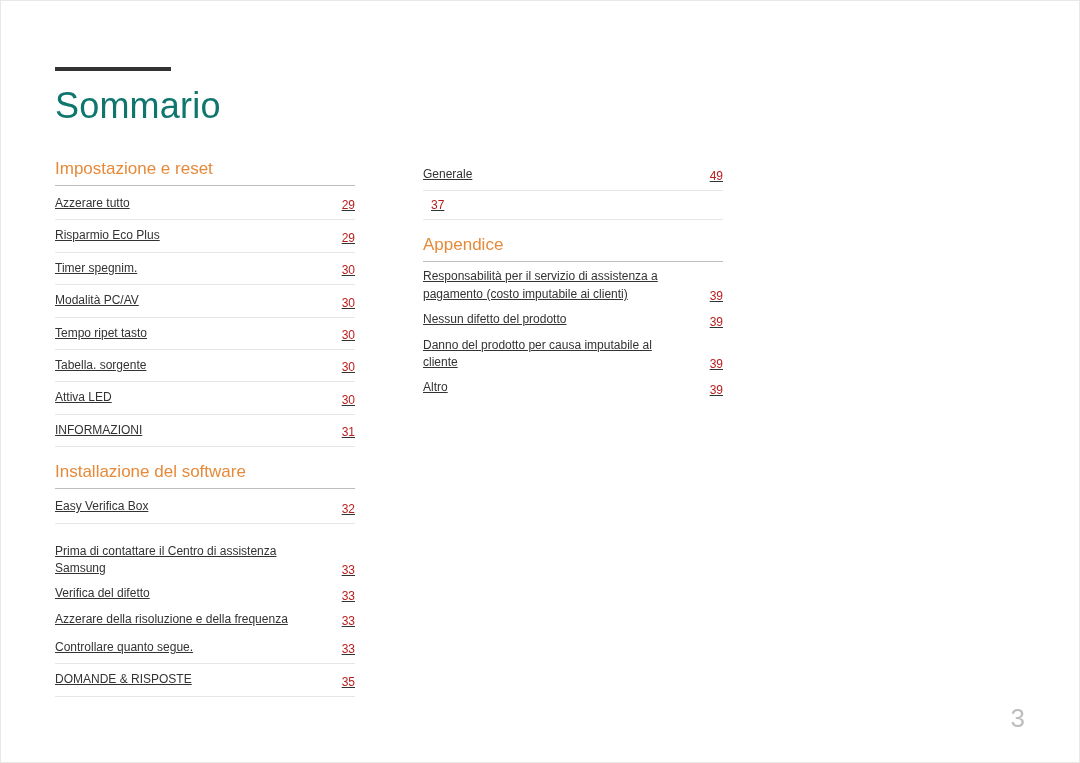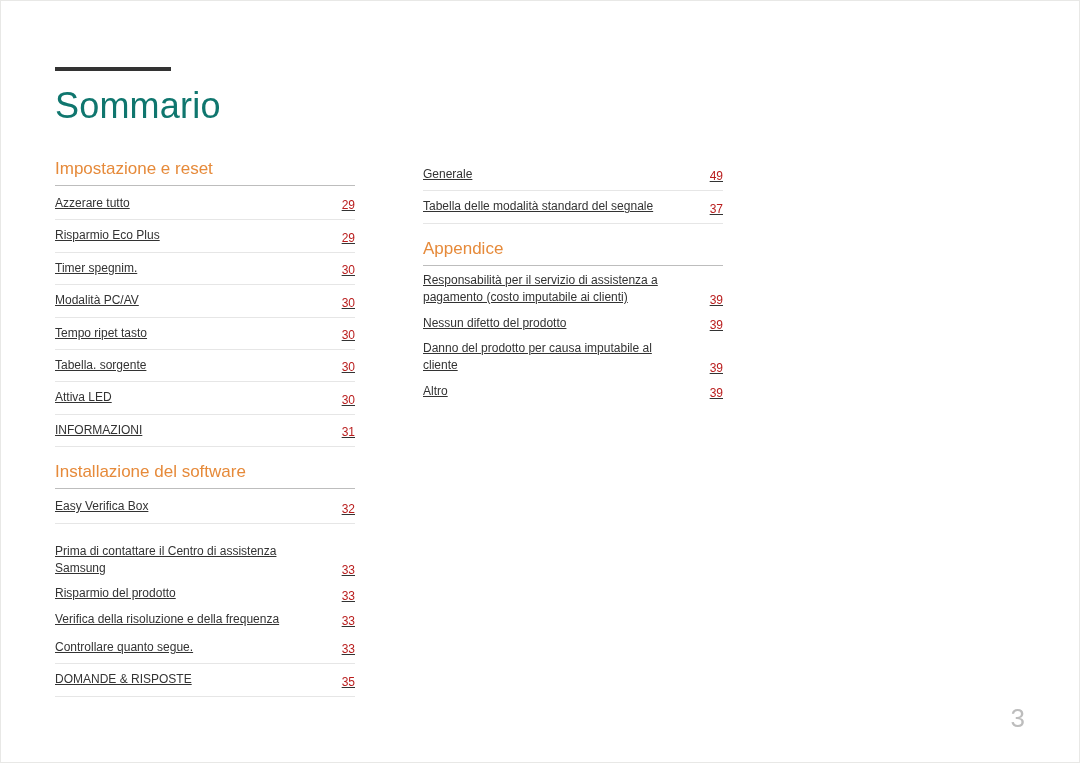--- a/index.html
+++ b/index.html
@@ -82,45 +82,44 @@
             <span class="label">Easy Verifica Box</span>
             <span class="page-no">32</span>
           </div>
         </div>
         <div class="section">
           <div class="entry noborder">
             <span class="label">Prima di contattare il Centro di assistenza Samsung</span>
             <span class="page-no">33</span>
           </div>
           <div class="entry noborder">
-            <span class="label">Risparmio del prodotto</span>
+            <span class="label">Verifica del difetto</span>
             <span class="page-no">33</span>
           </div>
           <div class="entry noborder">
-            <span class="label">Verifica della risoluzione e della frequenza</span>
+            <span class="label">Azzerare della risoluzione e della frequenza</span>
             <span class="page-no">33</span>
           </div>
           <div class="entry">
             <span class="label">Controllare quanto segue.</span>
             <span class="page-no">33</span>
           </div>
           <div class="entry">
             <span class="label">DOMANDE &amp; RISPOSTE</span>
             <span class="page-no">35</span>
           </div>
         </div>
       </div>
     <div class="col" id="right-col">
         <div class="section">
           <div class="entry">
             <span class="label">Generale</span>
             <span class="page-no">49</span>
           </div>
           <div class="entry">
-            <span class="label">Tabella delle modalità standard del segnale</span>
             <span class="page-no">37</span>
           </div>
         </div>
         <div class="section">
           <div class="sec-title">Appendice</div>
           <div class="entry noborder">
             <span class="label">Responsabilità per il servizio di assistenza a pagamento (costo imputabile ai clienti)</span>
             <span class="page-no">39</span>
           </div>
           <div class="entry noborder">

